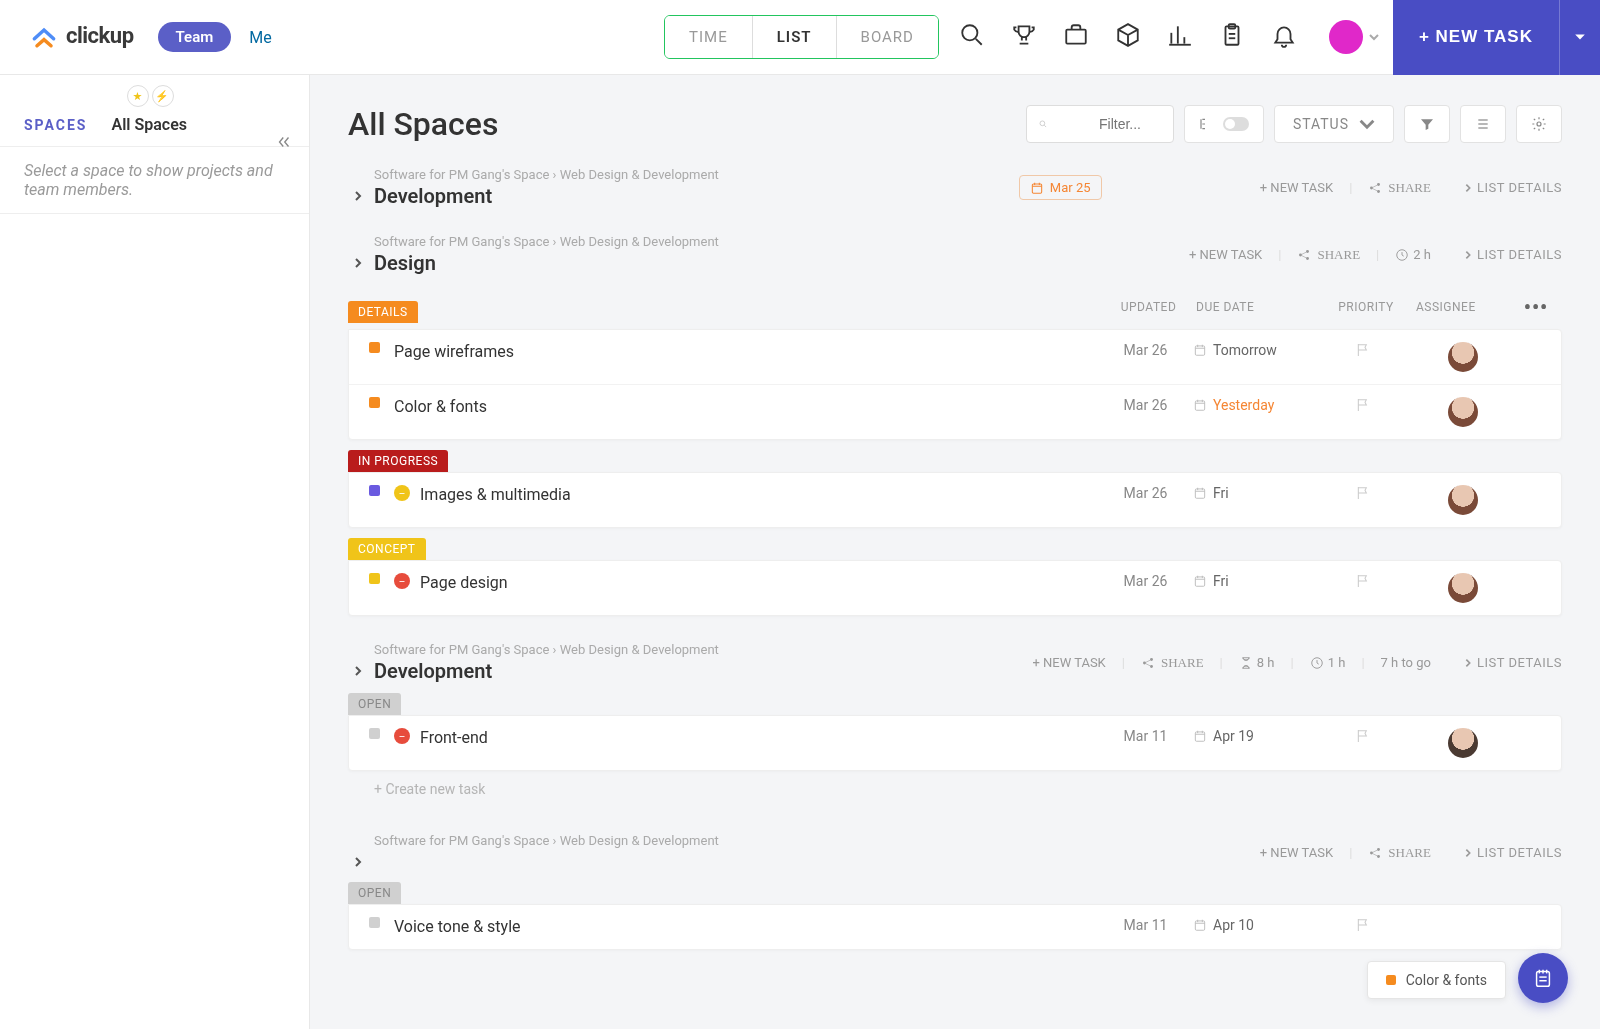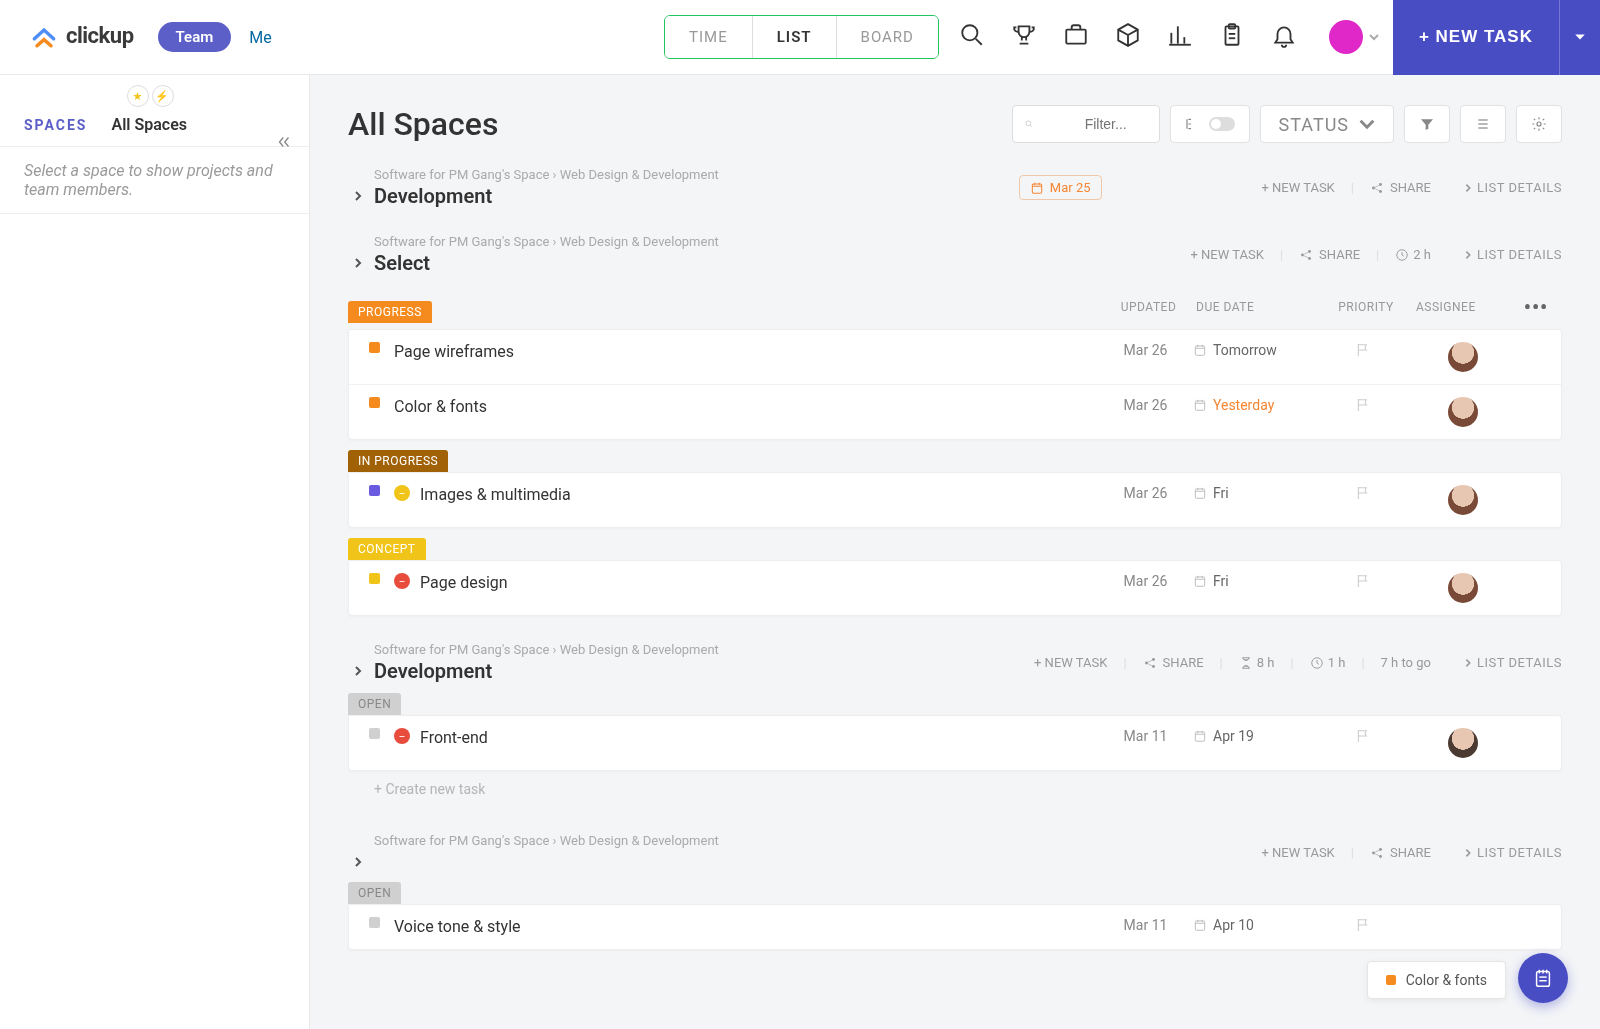--- a/index.html
+++ b/index.html
@@ -35,37 +35,37 @@
   .collapse-icon{position:absolute;right:16px;top:-14px;}
   .collapse-icon svg{width:18px;height:18px;stroke:#888;fill:none;stroke-width:1.8;}
 
   .main { flex: 1; padding: 30px 38px 0; overflow-y: auto; position:relative;}
   .main-header { display: flex; align-items: center; margin-bottom: 24px; }
   .page-title { font-size: 32px; font-weight: 500; color: #333; flex:1;}
   .filter-input { display:flex; align-items:center; border:1px solid #ddd; border-radius:4px; padding:0 12px; height:38px; width:148px; background:#fff;gap:44px;}
   .filter-input input{border:none;outline:none;font-size:14px;width:100%;margin-left:8px;}
   .filter-input svg{width:16px;height:16px;stroke:#bbb;fill:none;stroke-width:2;}
   .toolbar-btn{border:1px solid #e2e2e2;border-radius:4px;height:38px;background:#fff;display:flex;align-items:center;justify-content:center;margin-left:10px;padding:0 14px;cursor:pointer;}
-  .status-btn{font-size:18px;color:#888;letter-spacing:1px;gap:10px;padding:0 18px;}
+  .status-btn{font-size:14px;color:#888;letter-spacing:1px;gap:10px;padding:0 18px;}
   .toolbar-btn svg{width:16px;height:16px;stroke:#888;fill:none;stroke-width:1.8;}
   .toggle-pill{width:26px;height:14px;background:#ddd;border-radius:8px;position:relative;margin-left:8px;}
   .toggle-pill::after{content:"";position:absolute;width:10px;height:10px;background:#fff;border-radius:50%;top:2px;left:2px;}
 
   .section { margin-bottom: 26px; }
   .breadcrumb-row{display:flex;align-items:flex-start;gap:10px;margin-left:4px;}
   .breadcrumb-row .chev{margin-top:20px;}
   .breadcrumb { font-size: 13px; color: #aaa; margin-bottom:2px;}
   .section-title { font-size: 20px; font-weight: 600; color: #333; }
   .section-actions { display:flex; align-items:center; gap:16px; margin-left:auto; font-size:13px; color:#999;}
   .section-actions .sep{color:#ddd;}
   .section-row{display:flex;align-items:center;}
   .date-pill{border:1px solid #f0c8a8;color:#f58634;border-radius:4px;padding:4px 10px;font-size:13px;display:inline-flex;align-items:center;gap:6px;margin-left:300px;}
   .date-pill svg{width:14px;height:14px;stroke:#f58634;fill:none;stroke-width:1.8;}
   .plain-link{cursor:pointer;}
-  .share-link{display:inline-flex;align-items:center;gap:6px;}
+  .share-link{display:inline-flex;align-items:center;gap:6px;font-family:Liberation Serif, serif;}
   .share-link svg{width:14px;height:14px;fill:#999;}
   .time-chip{display:inline-flex;align-items:center;gap:4px;}
   .time-chip svg{width:14px;height:14px;stroke:#999;fill:none;stroke-width:1.6;}
   .details-link{color:#9a9a9a;font-size:13px;letter-spacing:0.5px;display:inline-flex;align-items:center;gap:4px;}
   .details-link svg{width:10px;height:10px;stroke:#9a9a9a;fill:none;stroke-width:2;}
 
   .columns-row{display:flex;font-size:12px;color:#999;letter-spacing:0.5px;margin-top:16px;padding:0 6px 6px 0;align-items:center;}
   .col-name{flex:1;}
   .col-upd{width:95px;text-align:center;}
   .col-due{width:120px;}
@@ -262,21 +262,21 @@
     </div>
         </div>
         <div class="section">
     <div class="section-row">
       <div class="breadcrumb-row">
         <span class="chev"><svg viewBox="0 0 12 12">
                   <path d="M4 2l4 4-4 4"></path>
                 </svg></span>
         <div>
           <div class="breadcrumb">Software for PM Gang's Space  ›  Web Design &amp; Development</div>
-          <div class="section-title">Select</div>
+          <div class="section-title">Design</div>
         </div>
       </div>
       <div class="section-actions">
               <span class="plain-link">+ NEW TASK</span>
               <span class="sep">|</span>
               <span class="share-link"><svg viewBox="0 0 24 24">
                   <circle cx="6" cy="12" r="2.5"></circle>
                   <circle cx="18" cy="6" r="2.5"></circle>
                   <circle cx="18" cy="18" r="2.5"></circle>
                   <line x1="8" y1="11" x2="16" y2="7" stroke="#999"></line>
@@ -286,21 +286,21 @@
               <span class="time-chip"><svg viewBox="0 0 24 24">
                   <circle cx="12" cy="12" r="9"></circle>
                   <path d="M12 7v5l3 2"></path>
                 </svg>2 h</span>
               <span style="flex:1"></span>
               <span class="details-link"><svg viewBox="0 0 12 12">
                   <path d="M4 2l4 4-4 4"></path>
                 </svg>LIST DETAILS</span>
             </div>
     </div><div class="columns-row">
-        <span class="col-name"><span class="status-label" style="background:#f58b1f">PROGRESS</span></span>
+        <span class="col-name"><span class="status-label" style="background:#f58b1f">DETAILS</span></span>
         <span class="col-upd">UPDATED</span>
         <span class="col-due">DUE DATE</span>
         <span class="col-pri">PRIORITY</span>
         <span class="col-asg">ASSIGNEE</span>
         <span class="col-more more-dots">•••</span>
       </div><div class="task-group">
             <div class="task-row">
           <span class="task-dot" style="background:#f58b1f"></span>
 
           <span class="task-name">Page wireframes</span>
@@ -331,21 +331,21 @@
                   <line x1="16" y1="3" x2="16" y2="7"></line>
                 </svg>Yesterday</span>
           <span class="task-pri"><svg viewBox="0 0 24 24">
                   <path d="M5 3v18M5 4h12l-2 4 2 4H5"></path>
                 </svg></span>
           <span class="task-asg">
                 <div class="mini-av" style=""></div>
               </span>
           <span class="task-more"></span>
         </div>
-          </div><span class="status-label" style="background:#a16207;color:#fff">IN PROGRESS</span><div class="task-group">
+          </div><span class="status-label" style="background:#b91c1c;color:#fff">IN PROGRESS</span><div class="task-group">
             <div class="task-row">
           <span class="task-dot" style="background:#6a5ae0"></span>
           <span class="task-badge-circ" style="background:#f0c419">–</span>
           <span class="task-name">Images &amp; multimedia</span>
           <span class="task-upd">Mar 26</span>
           <span class="task-due"><svg viewBox="0 0 24 24">
                   <rect x="4" y="5" width="16" height="16" rx="2"></rect>
                   <line x1="4" y1="9" x2="20" y2="9"></line>
                   <line x1="8" y1="3" x2="8" y2="7"></line>
                   <line x1="16" y1="3" x2="16" y2="7"></line>

